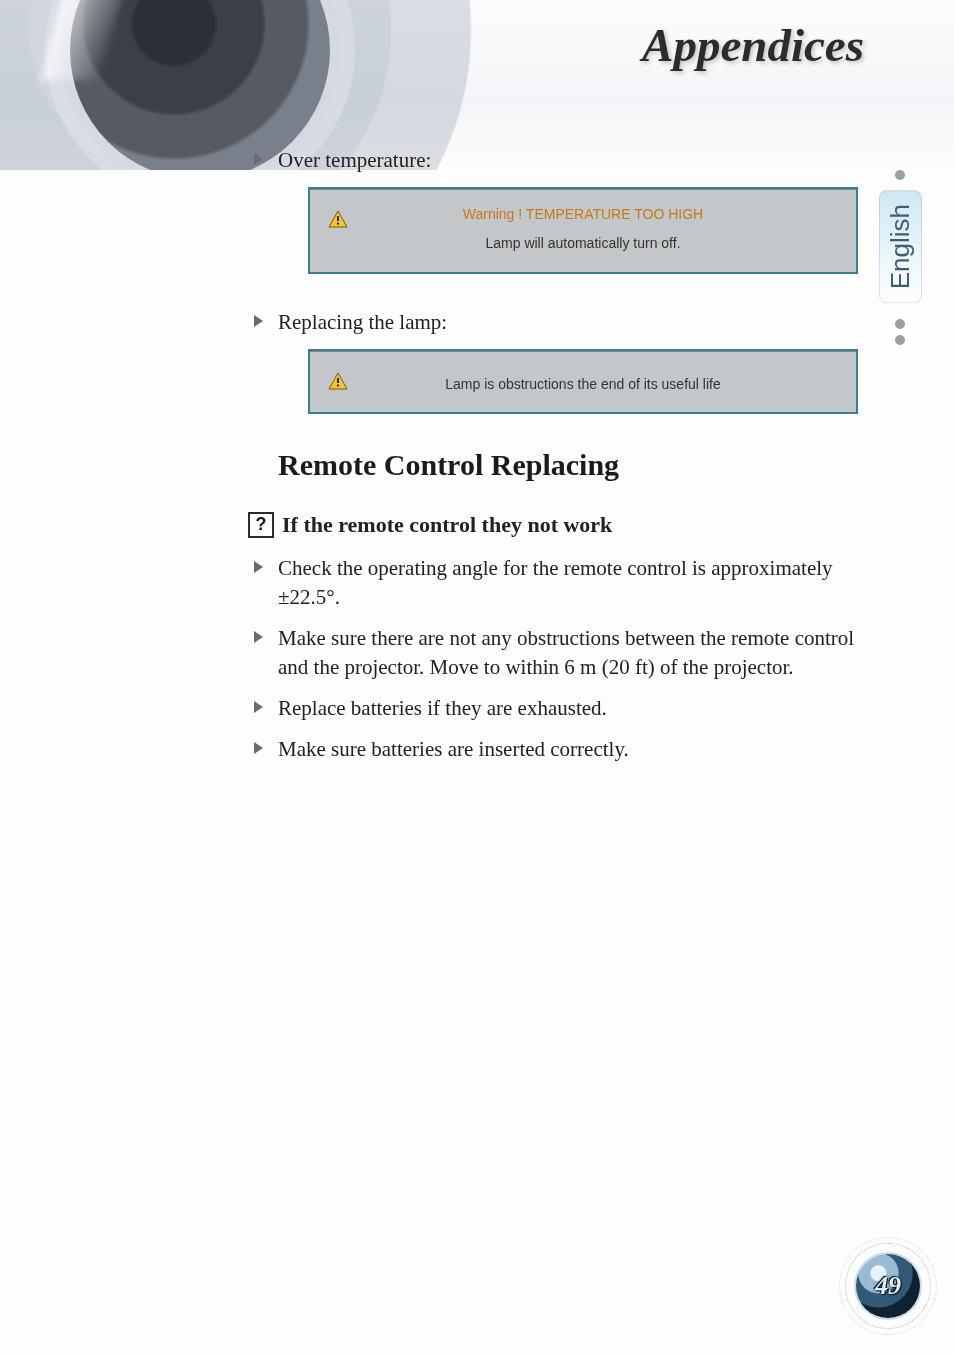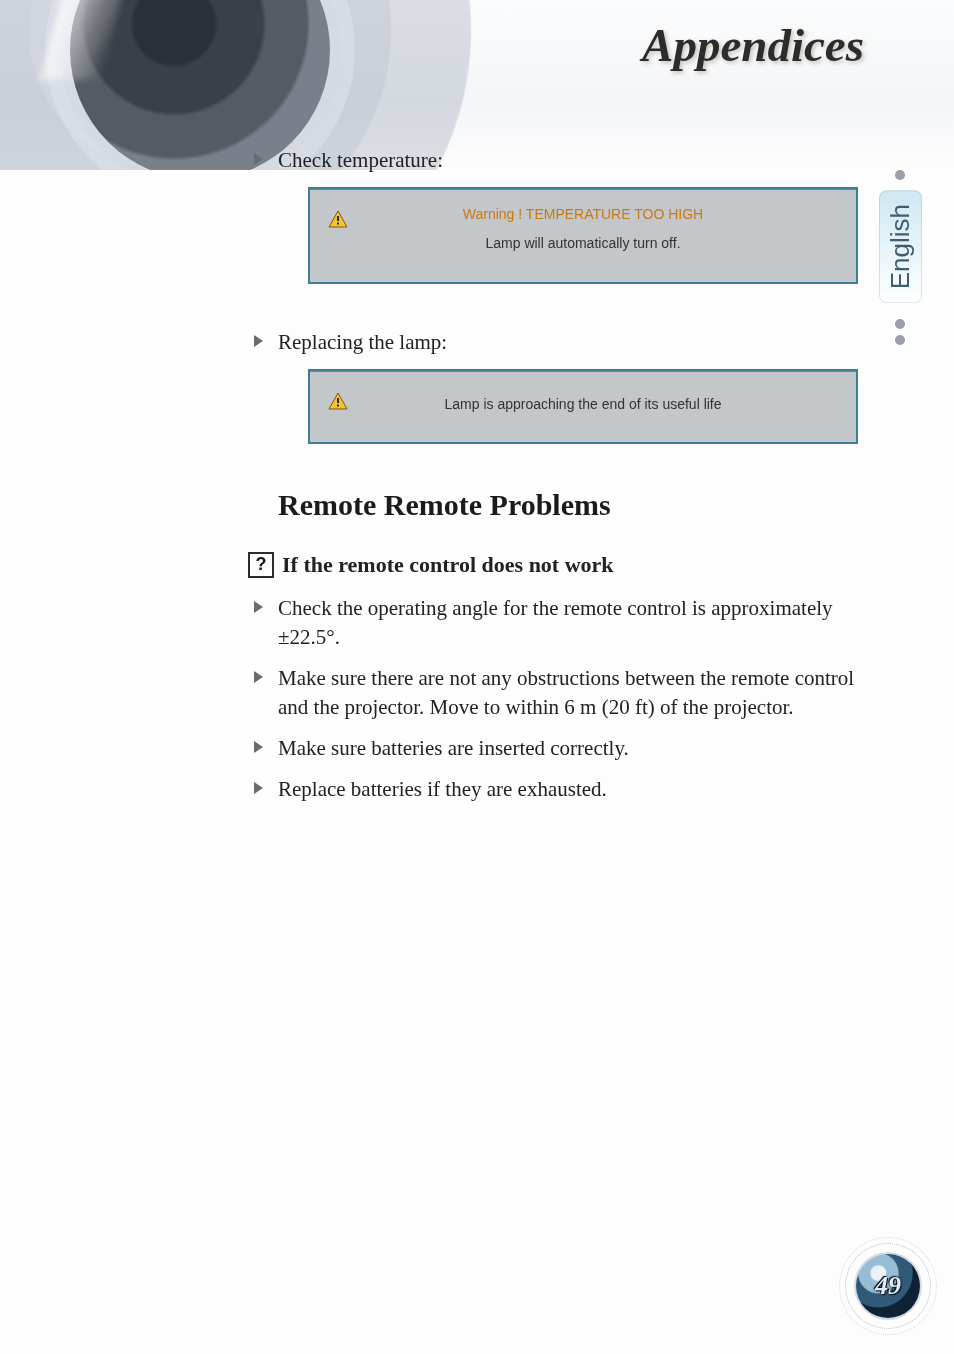--- a/index.html
+++ b/index.html
@@ -23,21 +23,21 @@
   .lang-tab .dots.top{margin-bottom:4px}
   .lang-tab .dots.mid{margin:6px auto}
   .lang-tab .label{writing-mode:vertical-rl;transform:rotate(180deg);font-family:Verdana,Arial,sans-serif;font-size:26px;color:#3d5f76;
     background:linear-gradient(to top,#cfe8f2,#ecf6fa 60%,#fff);border-radius:8px;padding:14px 6px;margin:6px auto;display:inline-block;
     box-shadow:inset 0 0 0 1px rgba(110,150,170,.25)}
   
   .content{position:absolute;left:248px;top:146px;width:620px}
   ul.tri{list-style:none;padding:0;margin:0}
   ul.tri>li{position:relative;padding-left:30px;margin:0 0 12px 0;font-size:21px;line-height:1.38}
   ul.tri>li::before{content:"";position:absolute;left:6px;top:7px;width:0;height:0;border-top:6px solid transparent;border-bottom:6px solid transparent;border-left:9px solid #6a6c70}
-  .dialog{margin:12px 0 44px 30px;width:510px;border:2px solid #3b7f92;background:#c3c7ca;padding:14px 18px 28px 18px;position:relative;
+  .dialog{margin:12px 0 34px 30px;width:510px;border:2px solid #3b7f92;background:#c3c7ca;padding:14px 18px 18px 18px;position:relative;
     box-shadow:0 1px 0 #808488 inset;font-family:Verdana,Arial,sans-serif}
   .dialog .warn-ico{position:absolute;left:18px;top:18px}
   .dialog .line1{text-align:center;color:#c57a17;font-size:14px;margin-top:2px}
   .dialog .line2{text-align:center;color:#333;font-size:14px;margin-top:10px}
   h2.section{font-size:30px;font-weight:700;margin:34px 0 30px 30px;color:#1b1b1b}
   .qline{margin-left:0;font-size:22px;font-weight:700;display:flex;align-items:center;gap:8px}
   .qbox{width:22px;height:22px;border:2px solid #2c2c2c;display:inline-flex;align-items:center;justify-content:center;font-family:Arial,sans-serif;font-size:18px;font-weight:900;color:#151515;background:#fff}
   ul.tri.indent{margin-top:16px}
   
   .pagenum{position:absolute;right:34px;bottom:36px;width:64px;height:64px;border-radius:50%;
@@ -57,21 +57,21 @@
   <div class="dots top"></div>
   <span class="label">English</span>
   <div class="dots mid"></div>
   <div class="dots"></div>
 </div>
 
 <div class="content">
 
   <ul class="tri">
     <li>
-      <span>Check temperature:</span>
+      <span>Over temperature:</span>
       <div class="dialog">
         <span class="warn-ico">
           <svg width="20" height="18" viewBox="0 0 20 18">
               <polygon points="10,1 19,17 1,17" fill="#f4c430" stroke="#7a5a00" stroke-width="1"></polygon>
               <rect x="9" y="6" width="2" height="5" fill="#2a2a2a"></rect>
               <rect x="9" y="12.5" width="2" height="2" fill="#2a2a2a"></rect>
             </svg>
         </span>
         <div class="line1">Warning ! TEMPERATURE TOO HIGH</div>
         <div class="line2">Lamp will automatically turn off.</div>
@@ -80,36 +80,36 @@
     <li>
       <span>Replacing the lamp:</span>
       <div class="dialog">
         <span class="warn-ico">
           <svg width="20" height="18" viewBox="0 0 20 18">
               <polygon points="10,1 19,17 1,17" fill="#f4c430" stroke="#7a5a00" stroke-width="1"></polygon>
               <rect x="9" y="6" width="2" height="5" fill="#2a2a2a"></rect>
               <rect x="9" y="12.5" width="2" height="2" fill="#2a2a2a"></rect>
             </svg>
         </span>
-        <div class="line2">Lamp is approaching the end of its useful life</div>
+        <div class="line2">Lamp is obstructions the end of its useful life</div>
       </div>
     </li>
   </ul>
 
-  <h2 class="section">Remote Remote Problems</h2>
+  <h2 class="section">Remote Control Replacing</h2>
 
   <div class="qline">
     <span class="qbox">?</span>
-    <span>If the remote control does not work</span>
+    <span>If the remote control they not work</span>
   </div>
 
   <ul class="tri indent">
     <li><span>Check the operating angle for the remote control is approximately ±22.5°.</span></li>
     <li><span>Make sure there are not any obstructions between the remote control and the projector. Move to within 6 m (20 ft) of the projector.</span></li>
+    <li><span>Replace batteries if they are exhausted.</span></li>
     <li><span>Make sure batteries are inserted correctly.</span></li>
-    <li><span>Replace batteries if they are exhausted.</span></li>
   </ul>
 
 </div>
 
 <div class="pagenum">
   <span>49</span>
 </div>
 
 </body></html>

